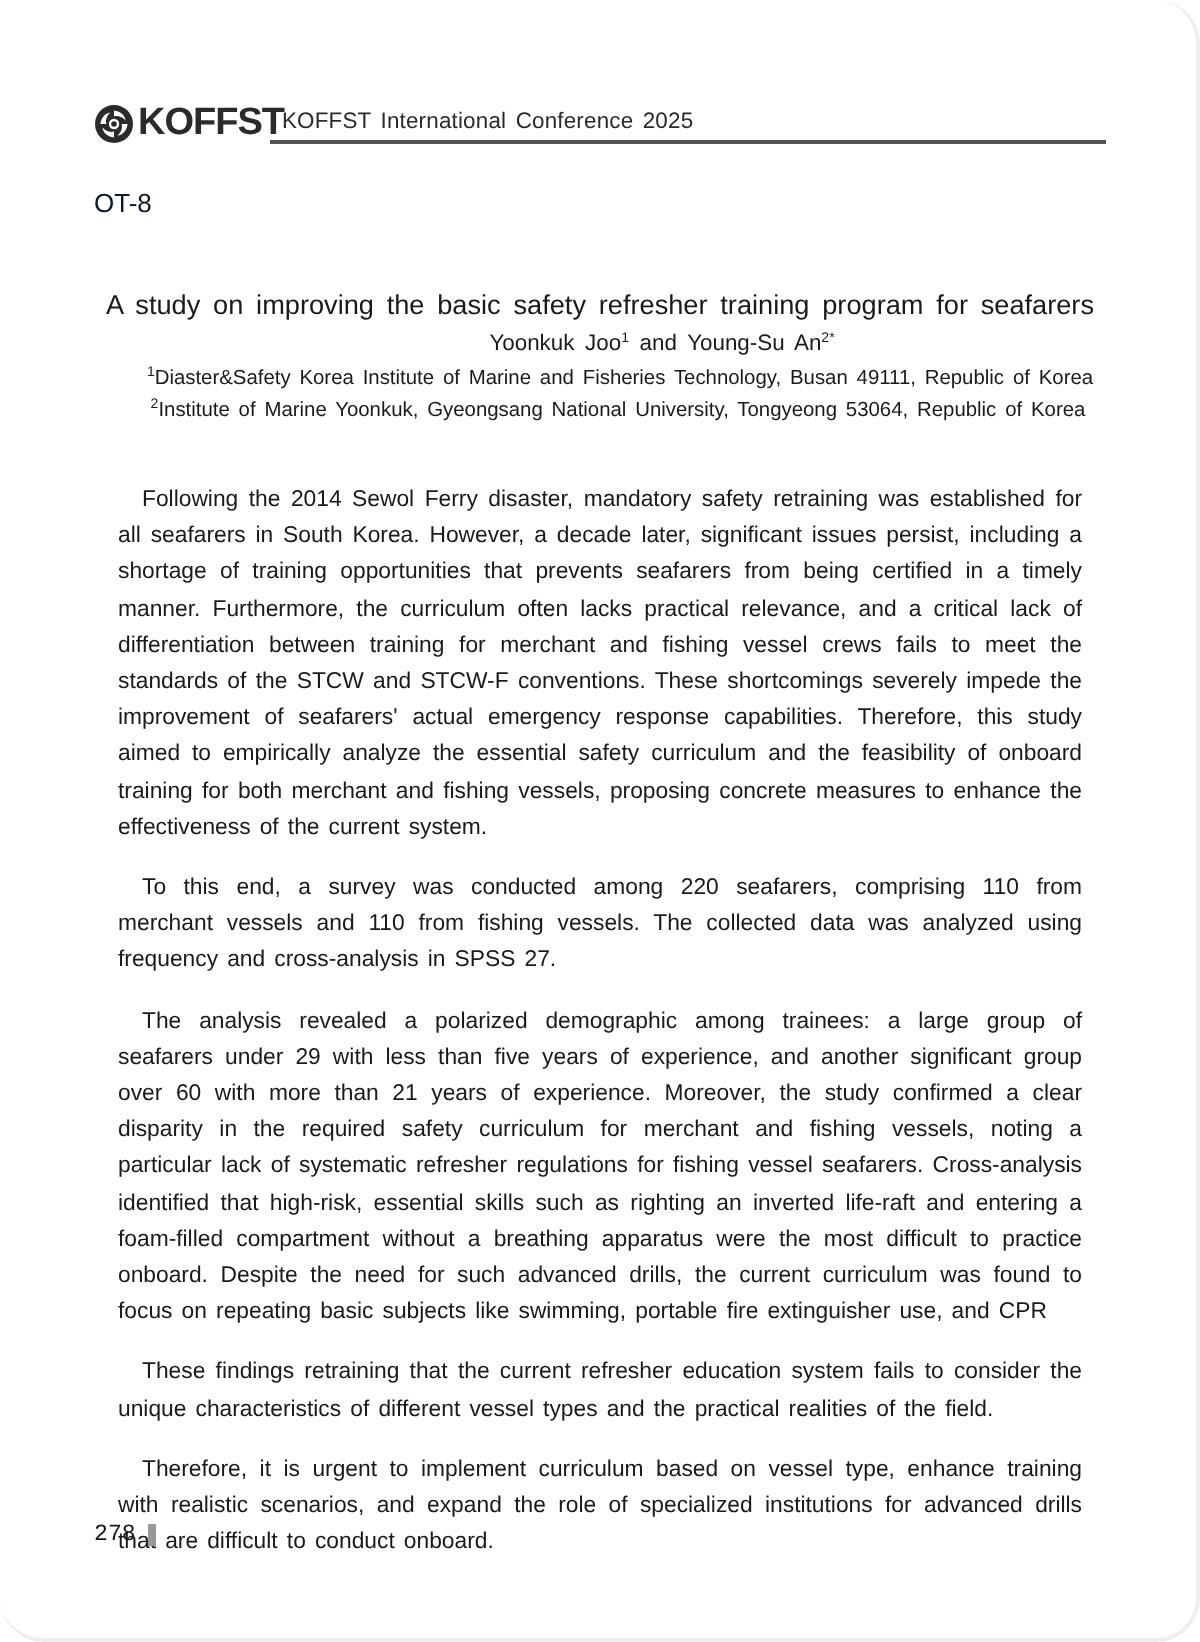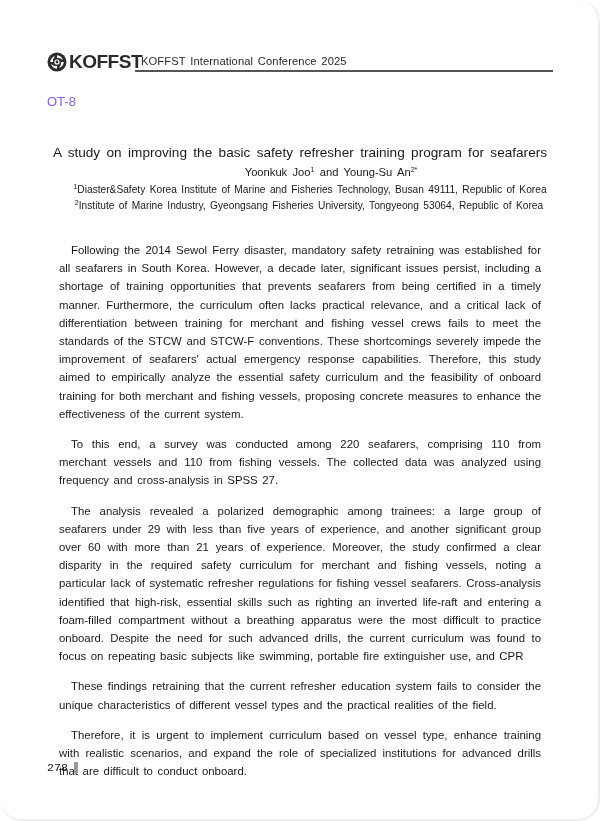--- a/index.html
+++ b/index.html
@@ -70,21 +70,21 @@
       width: 418px;
       height: 2px;
       background: #555555;
     }
     
     .paper-code {
       position: absolute;
       left: 47px;
       top: 94px;
       font-size: 13px;
-      color: #8b5cf6;
+      color: #0f172a;
     }
     .paper-title {
       position: absolute;
       left: 0;
       width: 600px;
       top: 145px;
       text-align: center;
       font-size: 13.6px;
       word-spacing: 2.6px;
       color: #1a1a1a;
@@ -184,21 +184,21 @@
 
   <div class="paper-title">A study on improving the basic safety refresher training program for seafarers</div>
 
   <div class="authors">
     <span>Yoonkuk Joo</span><sup>1</sup>
     <span>and</span>
     <span>Young-Su An</span><sup>2*</sup>
   </div>
 
   <div class="affil affil-1"><sup>1</sup><span>Diaster&amp;Safety Korea Institute of Marine and Fisheries Technology, Busan 49111, Republic of Korea</span></div>
-  <div class="affil affil-2"><sup>2</sup><span>Institute of Marine Industry, Gyeongsang Fisheries University, Tongyeong 53064, Republic of Korea</span></div>
+  <div class="affil affil-2"><sup>2</sup><span>Institute of Marine Yoonkuk, Gyeongsang National University, Tongyeong 53064, Republic of Korea</span></div>
 
   <div class="abstract">
     <p>Following the 2014 Sewol Ferry disaster, mandatory safety retraining was established for all seafarers in South Korea. However, a decade later, significant issues persist, including a shortage of training opportunities that prevents seafarers from being certified in a timely manner. Furthermore, the curriculum often lacks practical relevance, and a critical lack of differentiation between training for merchant and fishing vessel crews fails to meet the standards of the STCW and STCW-F conventions. These shortcomings severely impede the improvement of seafarers' actual emergency response capabilities. Therefore, this study aimed to empirically analyze the essential safety curriculum and the feasibility of onboard training for both merchant and fishing vessels, proposing concrete measures to enhance the effectiveness of the current system.</p>
     <p>To this end, a survey was conducted among 220 seafarers, comprising 110 from merchant vessels and 110 from fishing vessels. The collected data was analyzed using frequency and cross-analysis in SPSS 27.</p>
     <p>The analysis revealed a polarized demographic among trainees: a large group of seafarers under 29 with less than five years of experience, and another significant group over 60 with more than 21 years of experience. Moreover, the study confirmed a clear disparity in the required safety curriculum for merchant and fishing vessels, noting a particular lack of systematic refresher regulations for fishing vessel seafarers. Cross-analysis identified that high-risk, essential skills such as righting an inverted life-raft and entering a foam-filled compartment without a breathing apparatus were the most difficult to practice onboard. Despite the need for such advanced drills, the current curriculum was found to focus on repeating basic subjects like swimming, portable fire extinguisher use, and CPR</p>
     <p>These findings retraining that the current refresher education system fails to consider the unique characteristics of different vessel types and the practical realities of the field.</p>
     <p>Therefore, it is urgent to implement curriculum based on vessel type, enhance training with realistic scenarios, and expand the role of specialized institutions for advanced drills that are difficult to conduct onboard.</p>
   </div>
 
   <div class="footer">

